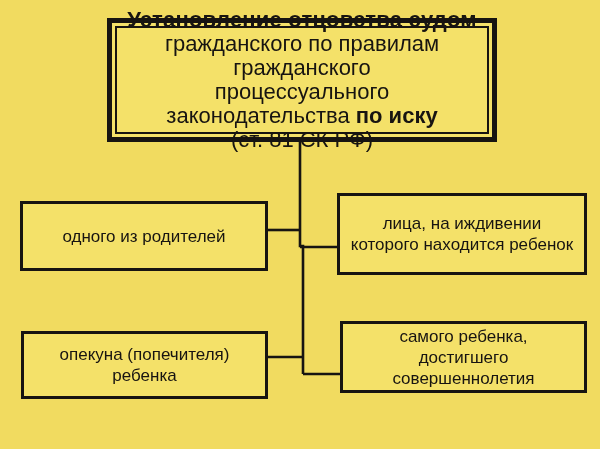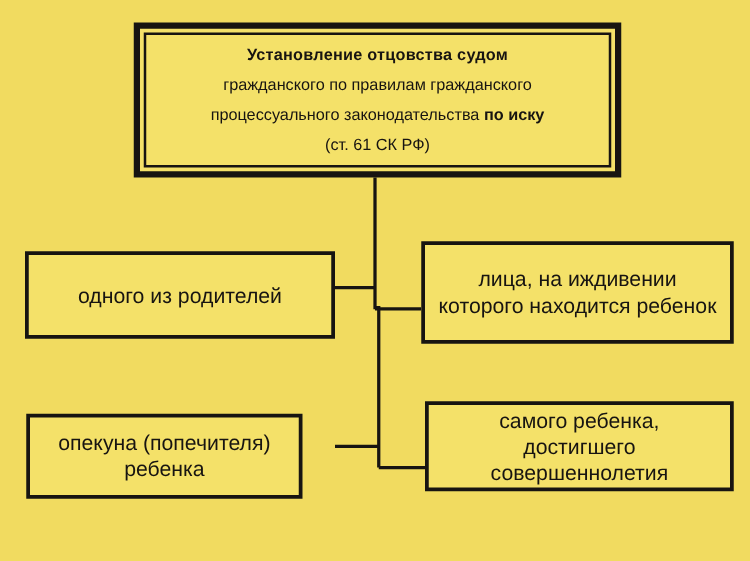--- a/index.html
+++ b/index.html
@@ -31,21 +31,21 @@
   .title-box-inner {
     box-sizing: border-box;
     width: 100%;
     height: 100%;
     border: 2px solid #171411;
     display: flex;
     flex-direction: column;
     justify-content: center;
     align-items: center;
     text-align: center;
-    font-size: 13px;
+    font-size: 22px;
     line-height: 24px;
     padding: 20px 6px;
   }
   .title-line-bold { font-weight: bold; letter-spacing: 0.2px; }
   .bold-frag { font-weight: bold; text-align: right; }
   
   .node-box {
     position: absolute;
     box-sizing: border-box;
     border: 3px solid #171411;
@@ -54,21 +54,21 @@
     flex-direction: column;
     justify-content: center;
     align-items: center;
     text-align: center;
     font-size: 17px;
     line-height: 21px;
     padding: 2px 10px;
   }
   .box-parent      { left: 20px;  top: 201px; width: 248px; height: 70px; align-items: center; }
   .box-dependent   { left: 337px; top: 193px; width: 250px; height: 82px; }
-  .box-guardian    { left: 21px;  top: 331px; width: 221px; height: 68px; }
+  .box-guardian    { left: 21px;  top: 331px; width: 247px; height: 68px; }
   .box-adult-child { left: 340px; top: 321px; width: 247px; height: 72px; align-items: center; }
   
   .connectors {
     position: absolute;
     left: 0; top: 0;
     width: 600px;
     height: 449px;
     pointer-events: none;
   }
 </style>
@@ -83,21 +83,21 @@
     <line x1="300" y1="247" x2="337" y2="247" stroke="#171411" stroke-width="2.6"></line>
     <line x1="268" y1="357" x2="303" y2="357" stroke="#171411" stroke-width="2.6"></line>
     <line x1="303" y1="374" x2="340" y2="374" stroke="#171411" stroke-width="2.6"></line>
   </svg>
 
   <div class="title-box">
     <div class="title-box-inner">
       <div class="title-line-bold">Установление отцовства судом</div>
       <div>гражданского по правилам гражданского</div>
       <div><span>процессуального законодательства </span><span class="bold-frag">по иску</span></div>
-      <div>(ст. 61 СК РФ)</div>
+      <div>(ст. 81 СК РФ)</div>
     </div>
   </div>
 
   <div class="node-box box-parent">
     <span>одного из родителей</span>
   </div>
 
   <div class="node-box box-dependent">
     <span>лица, на иждивении которого находится ребенок</span>
   </div>

